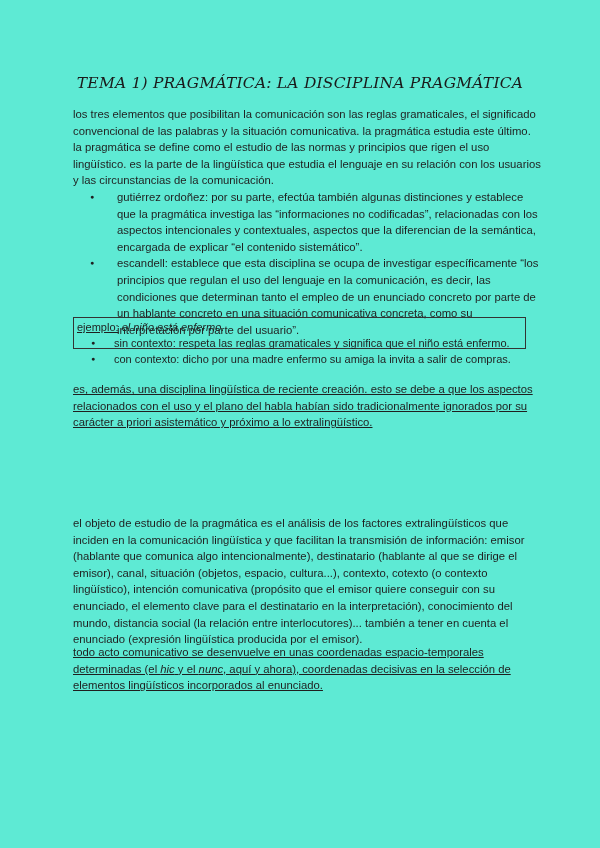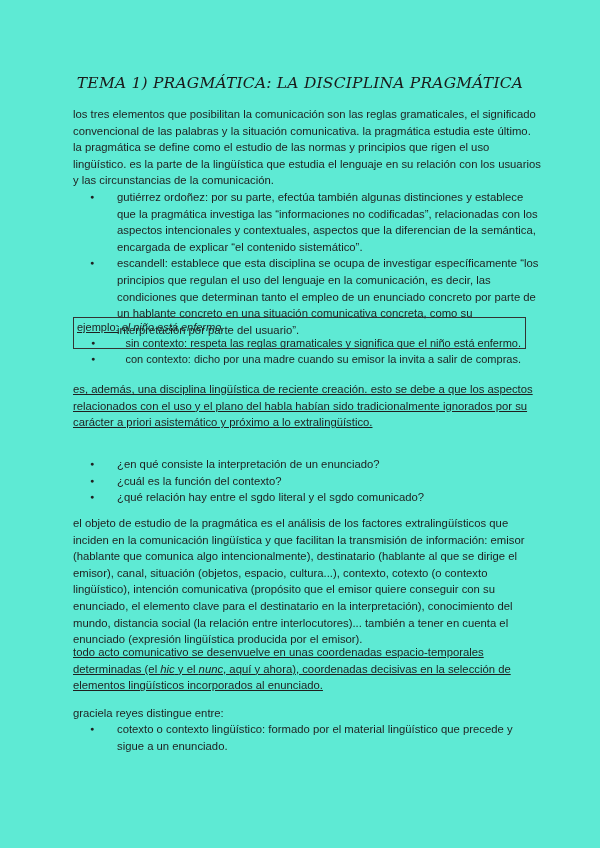--- a/index.html
+++ b/index.html
@@ -17,21 +17,21 @@
   ul.bullets { list-style: none; margin: 0; padding: 0; }
   ul.bullets li { position: relative; padding-left: 44px; }
   ul.bullets li::before {
     content: "●"; position: absolute; left: 17px; top: 0; font-size: 7px; line-height: 16.6px;
   }
   .box {
     position: absolute; left: 73px; top: 317px; width: 453px; height: 32px;
     border: 1px solid #333; box-sizing: border-box; padding: 1px 4px 0 3px;
     font-family: "Liberation Sans", sans-serif; font-size: 11px; line-height: 16px; color: #1f1f1f;
   }
-  .box ul.bullets li { padding-left: 37px; text-align: right; }
+  .box ul.bullets li { padding-left: 37px; }
   .box ul.bullets li::before { left: 14px; line-height: 16px; }
   .u { text-decoration: underline; }
   .i { font-style: italic; }
 </style>
 </head>
 <body>
 
 <div class="page">
   <div class="title">TEMA 1) PRAGMÁTICA: LA DISCIPLINA PRAGMÁTICA</div>
 
@@ -39,33 +39,24 @@
 
   <ul class="bullets body-text" style="top:189px;">
     <li>gutiérrez ordoñez: por su parte, efectúa también algunas distinciones y establece que la pragmática investiga las “informaciones no codificadas”, relacionadas con los aspectos intencionales y contextuales, aspectos que la diferencian de la semántica, encargada de explicar “el contenido sistemático”.</li>
     <li>escandell: establece que esta disciplina se ocupa de investigar específicamente “los principios que regulan el uso del lenguaje en la comunicación, es decir, las condiciones que determinan tanto el empleo de un enunciado concreto por parte de un hablante concreto en una situación comunicativa concreta, como su interpretación por parte del usuario”.</li>
   </ul>
 
   <div class="box">
     <div><span class="u">ejemplo:</span><span class="i"> el niño está enfermo.</span></div>
     <ul class="bullets">
       <li>sin contexto: respeta las reglas gramaticales y significa que el niño está enfermo.</li>
-      <li>con contexto: dicho por una madre cuando su emisor la invita a salir de compras.</li>
+      <li>con contexto: dicho por una madre enfermo su amiga la invita a salir de compras.</li>
     </ul>
   </div>
 
   <p class="body-text" style="top:381px;text-decoration:underline;">es, además, una disciplina lingüística de reciente creación. esto se debe a que los aspectos relacionados con el uso y el plano del habla habían sido tradicionalmente ignorados por su carácter a priori asistemático y próximo a lo extralingüístico.</p>
 
-  <ul class="bullets body-text" style="top:456px;">
-    <li>¿en qué consiste la interpretación de un enunciado?</li>
-    <li>¿cuál es la función del contexto?</li>
-    <li>¿qué relación hay entre el sgdo literal y el sgdo comunicado?</li>
-  </ul>
 
   <p class="body-text" style="top:515px;">el objeto de estudio de la pragmática es el análisis de los factores extralingüísticos que inciden en la comunicación lingüística y que facilitan la transmisión de información: emisor (hablante que comunica algo intencionalmente), destinatario (hablante al que se dirige el emisor), canal, situación (objetos, espacio, cultura...), contexto, cotexto (o contexto lingüístico), intención comunicativa (propósito que el emisor quiere conseguir con su enunciado, el elemento clave para el destinatario en la interpretación), conocimiento del mundo, distancia social (la relación entre interlocutores)... también a tener en cuenta el enunciado (expresión lingüística producida por el emisor).</p>
 
   <p class="body-text" style="top:644px;text-decoration:underline;"><span>todo acto comunicativo se desenvuelve en unas coordenadas espacio-temporales determinadas (el </span><span class="i">hic</span><span> y el </span><span class="i">nunc</span><span>, aquí y ahora), coordenadas decisivas en la selección de elementos lingüísticos incorporados al enunciado.</span></p>
 
-  <p class="body-text" style="top:705px;">graciela reyes distingue entre:</p>
-  <ul class="bullets body-text" style="top:721px;">
-    <li>cotexto o contexto lingüístico: formado por el material lingüístico que precede y sigue a un enunciado.</li>
-  </ul>
 </div>
 
 </body></html>

